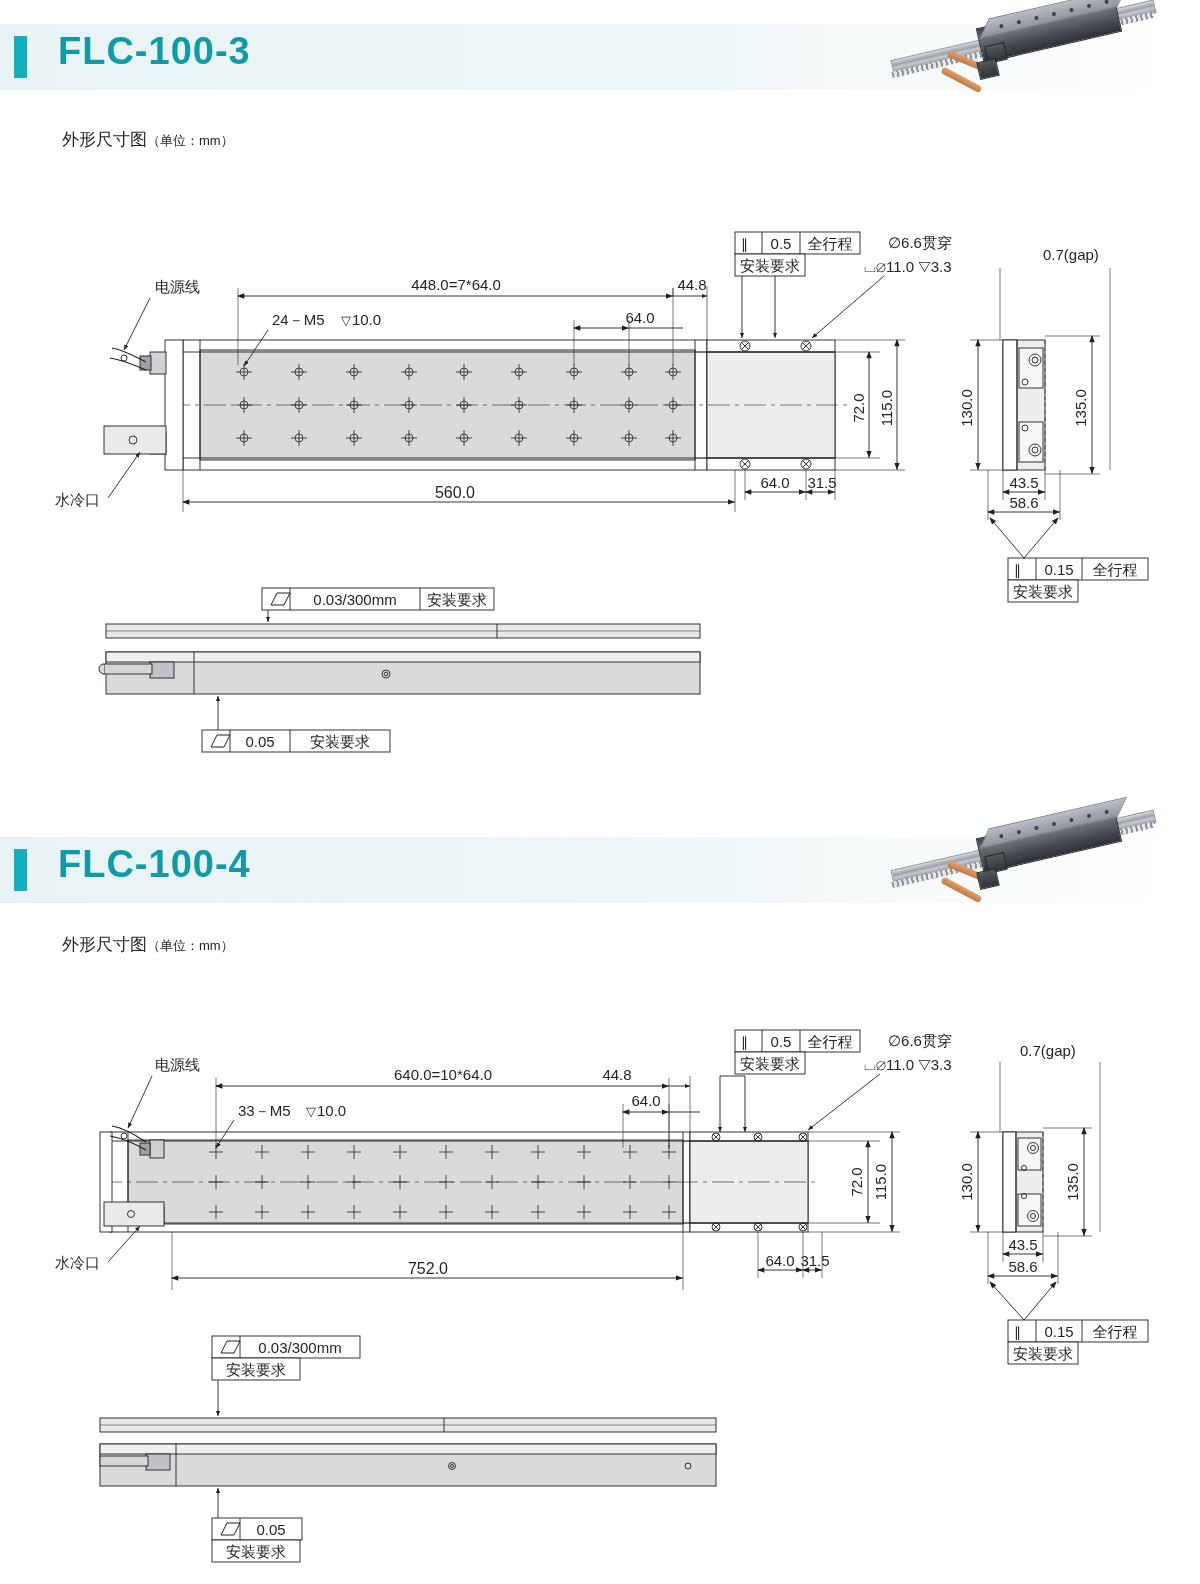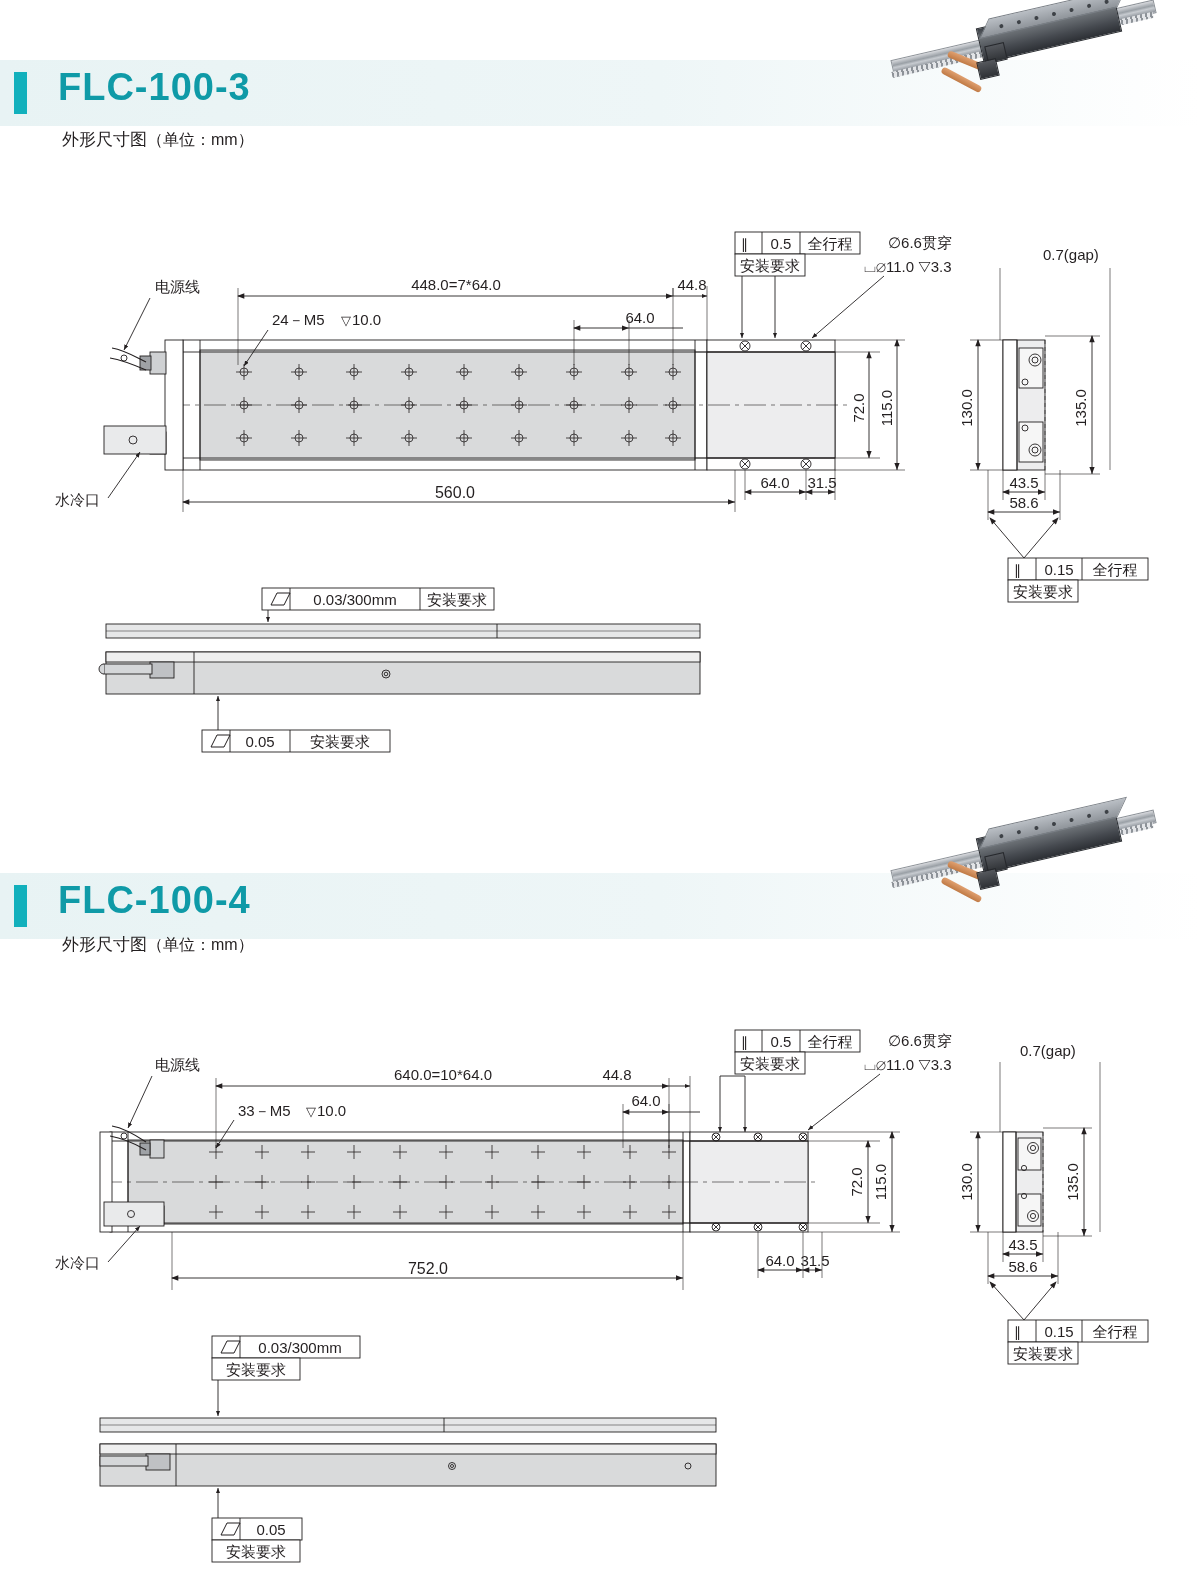--- a/index.html
+++ b/index.html
@@ -21,21 +21,20 @@
     height: 1584px;
   }
 
   
   .section-header {
     position: absolute;
     left: 0;
     width: 1200px;
     height: 66px;
     background: linear-gradient(to right, #e8f3f4 0%, #eef6f7 55%, #ffffff 100%);
-    margin-top: 36px;
   }
   .section-header .accent {
     position: absolute;
     left: 14px;
     top: 12px;
     width: 13px;
     height: 42px;
     background: #12b0bc;
   }
   .section-header .title {
@@ -47,21 +46,21 @@
     letter-spacing: 1px;
     color: #0f9aa7;
     font-family: "Liberation Sans", sans-serif;
   }
   .subtitle {
     position: absolute;
     font-size: 17px;
     color: #231f20;
   }
   .subtitle .unit {
-    font-size: 16px;
+    font-size: 13px;
   }
 
   
   .photo {
     position: absolute;
     width: 280px;
     height: 118px;
   }
   .photo .rail {
     position: absolute;

